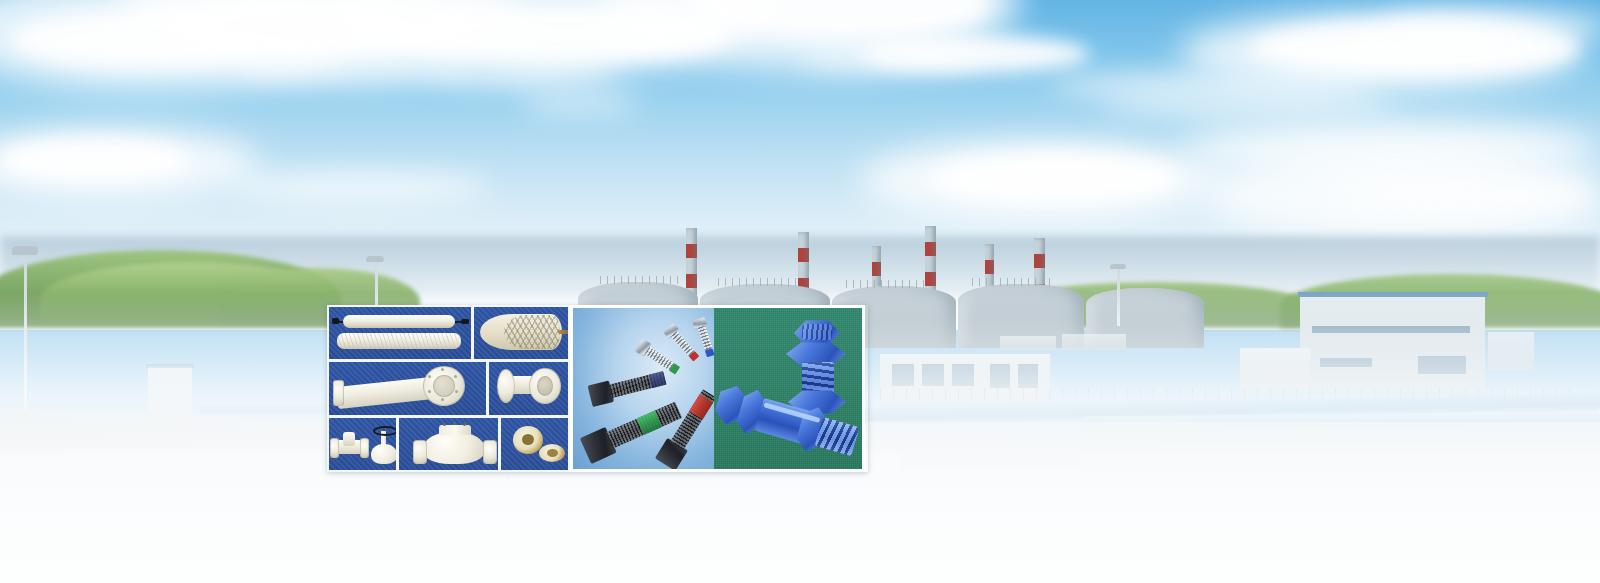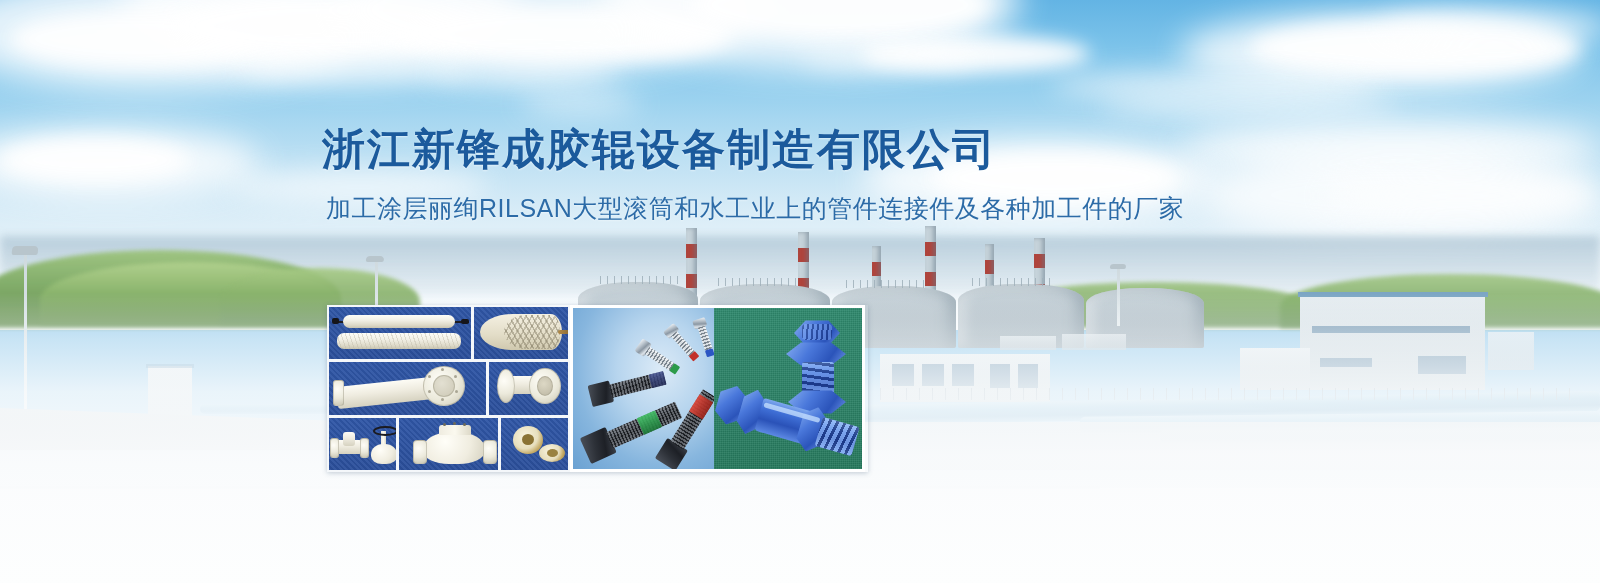--- a/index.html
+++ b/index.html
@@ -457,24 +457,20 @@
   <div class="basin-wall" style="left:1080px; top:450px; width:520px; height:60px; opacity:.6;"></div>
 
   <div class="water" style="left:0px; top:450px; width:900px; height:133px;"></div>
   <div class="water" style="left:860px; top:470px; width:740px; height:113px;"></div>
 
   <div class="fg-basin" style="left:0px; top:488px; width:1600px; height:95px;"></div>
   <div style="position:absolute;left:0;top:486px;width:1100px;height:3px;background:rgba(175,190,200,.45);"></div>
 
   <div class="foreground-haze"></div>
 
-  <div class="headline-block">
-    <h1 class="headline">浙江新锋成胶辊设备制造有限公司</h1>
-    <p class="subheadline">加工涂层丽绚RILSAN大型滚筒和水工业上的管件连接件及各种加工件的厂家</p>
-  </div>
 
   <div class="collage">
 
     <div class="panel-pipes">
 
       <div class="prow">
         <div class="pcell w15">
           <div class="roller-shaft" style="left:4px; top:14px; width:136px;"></div>
           <div class="roller" style="left:14px; top:8px; width:112px; height:13px;"></div>
           <div class="roller" style="left:8px; top:26px; width:124px; height:16px;"></div>

